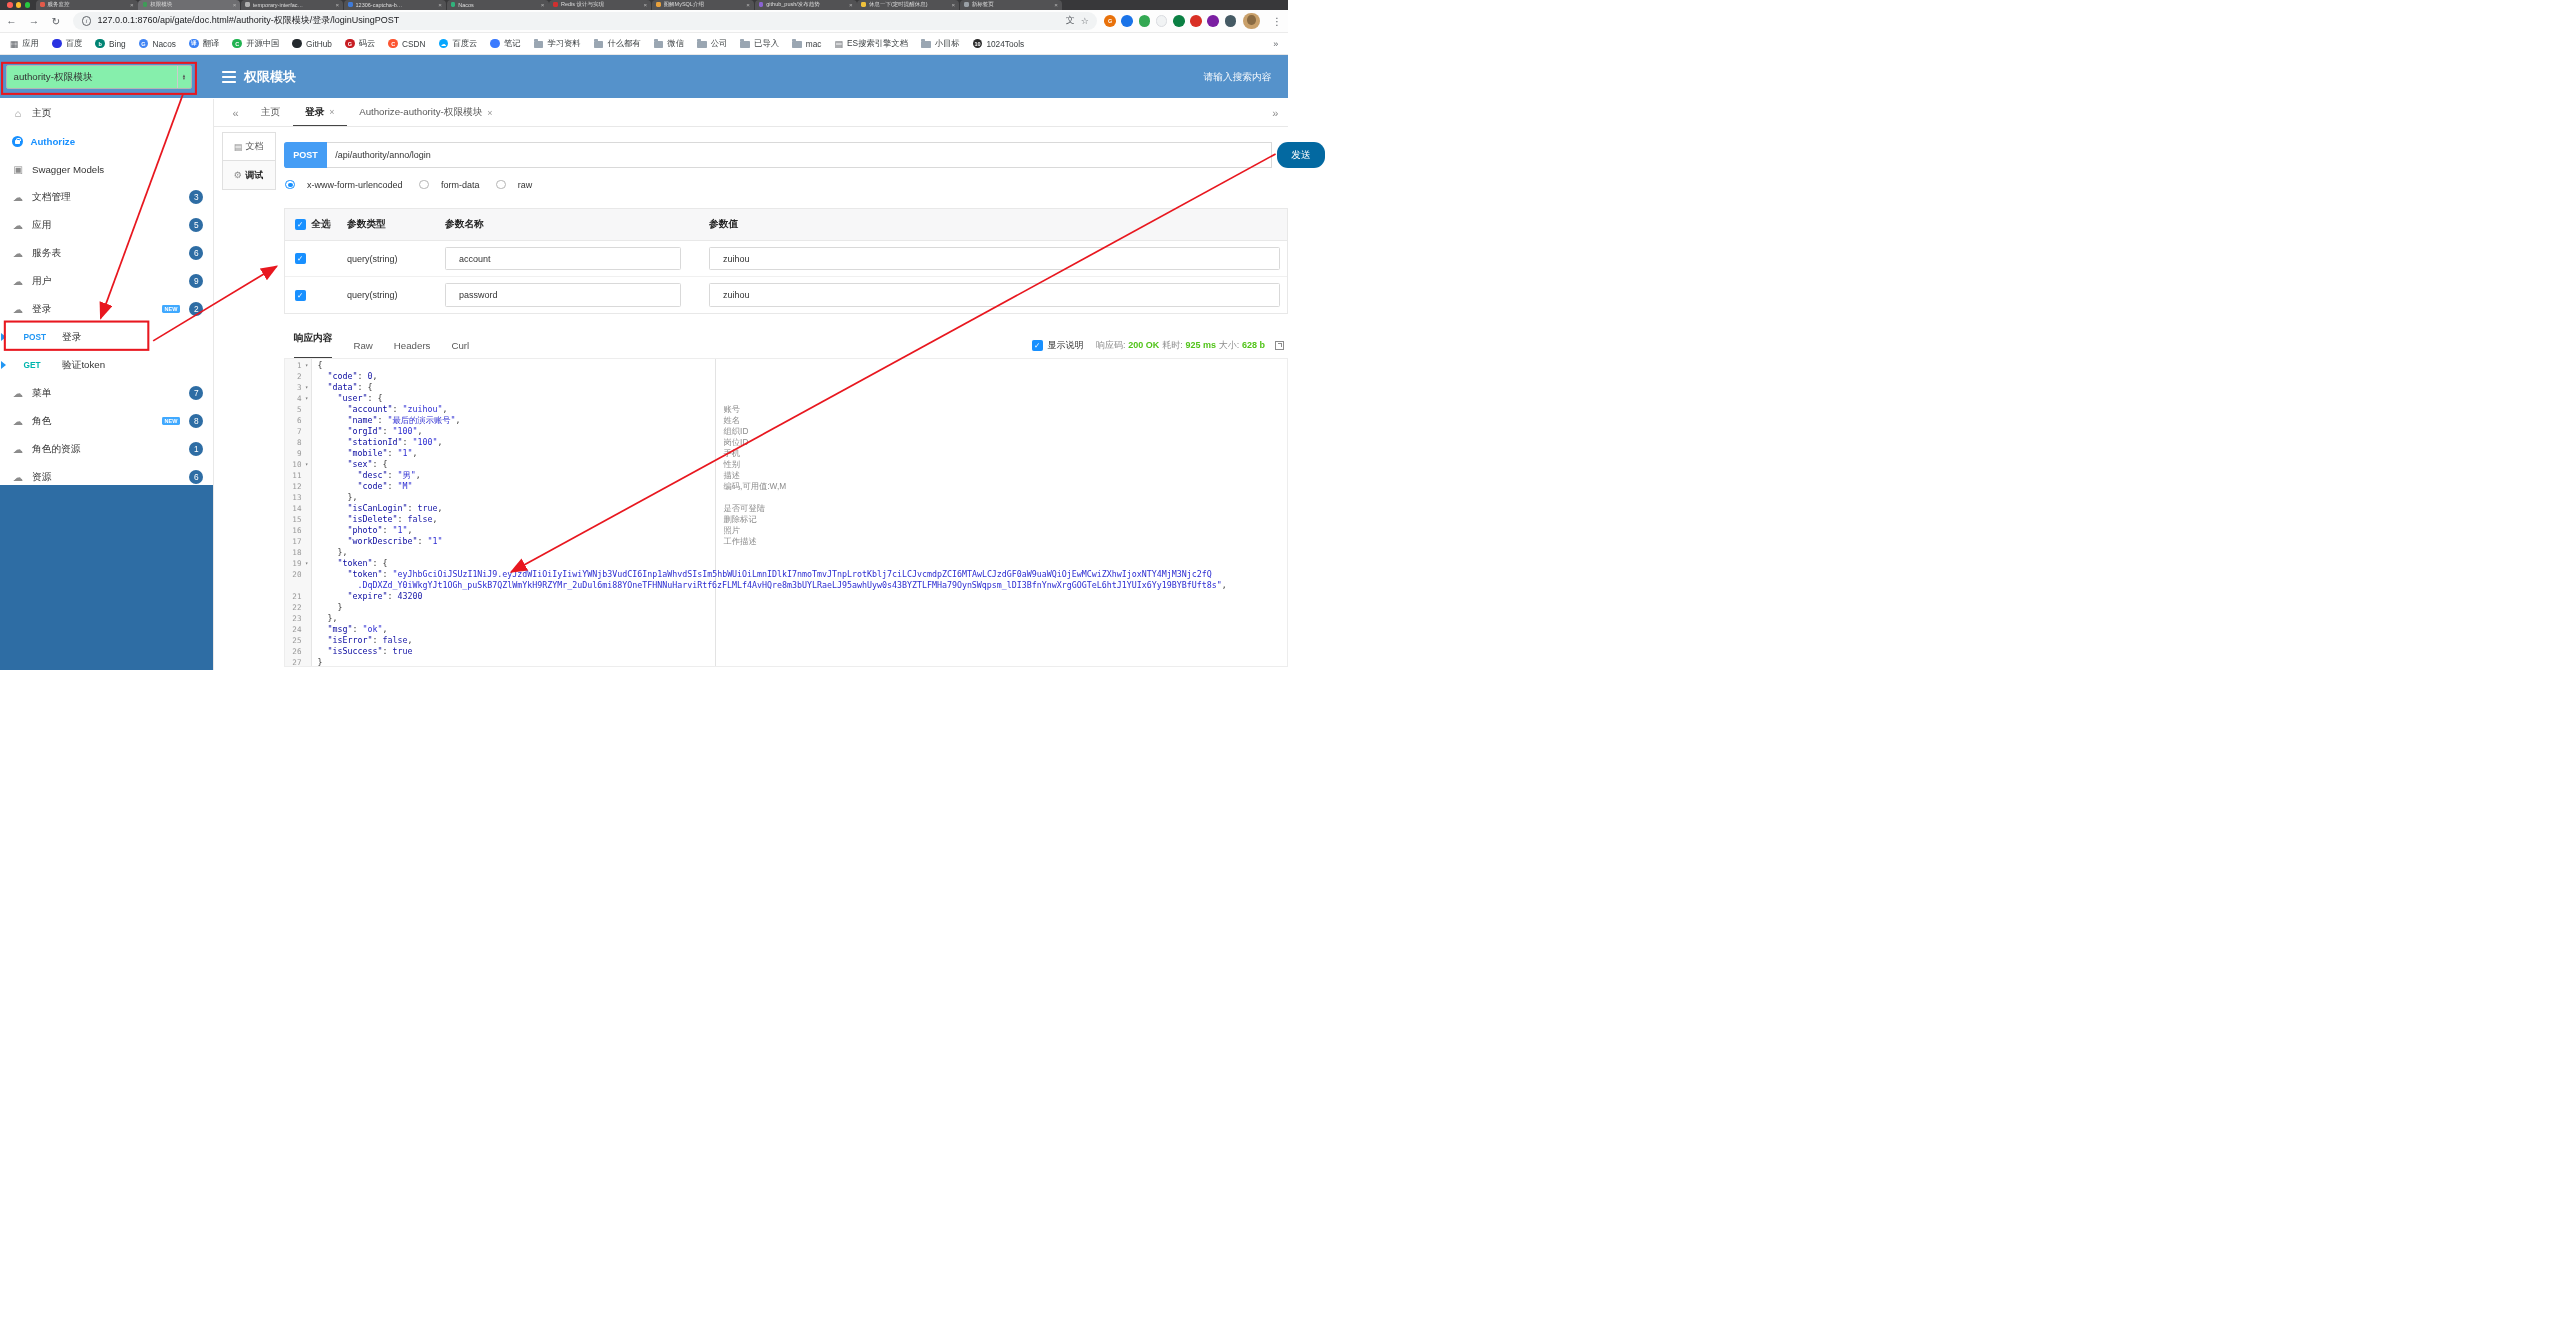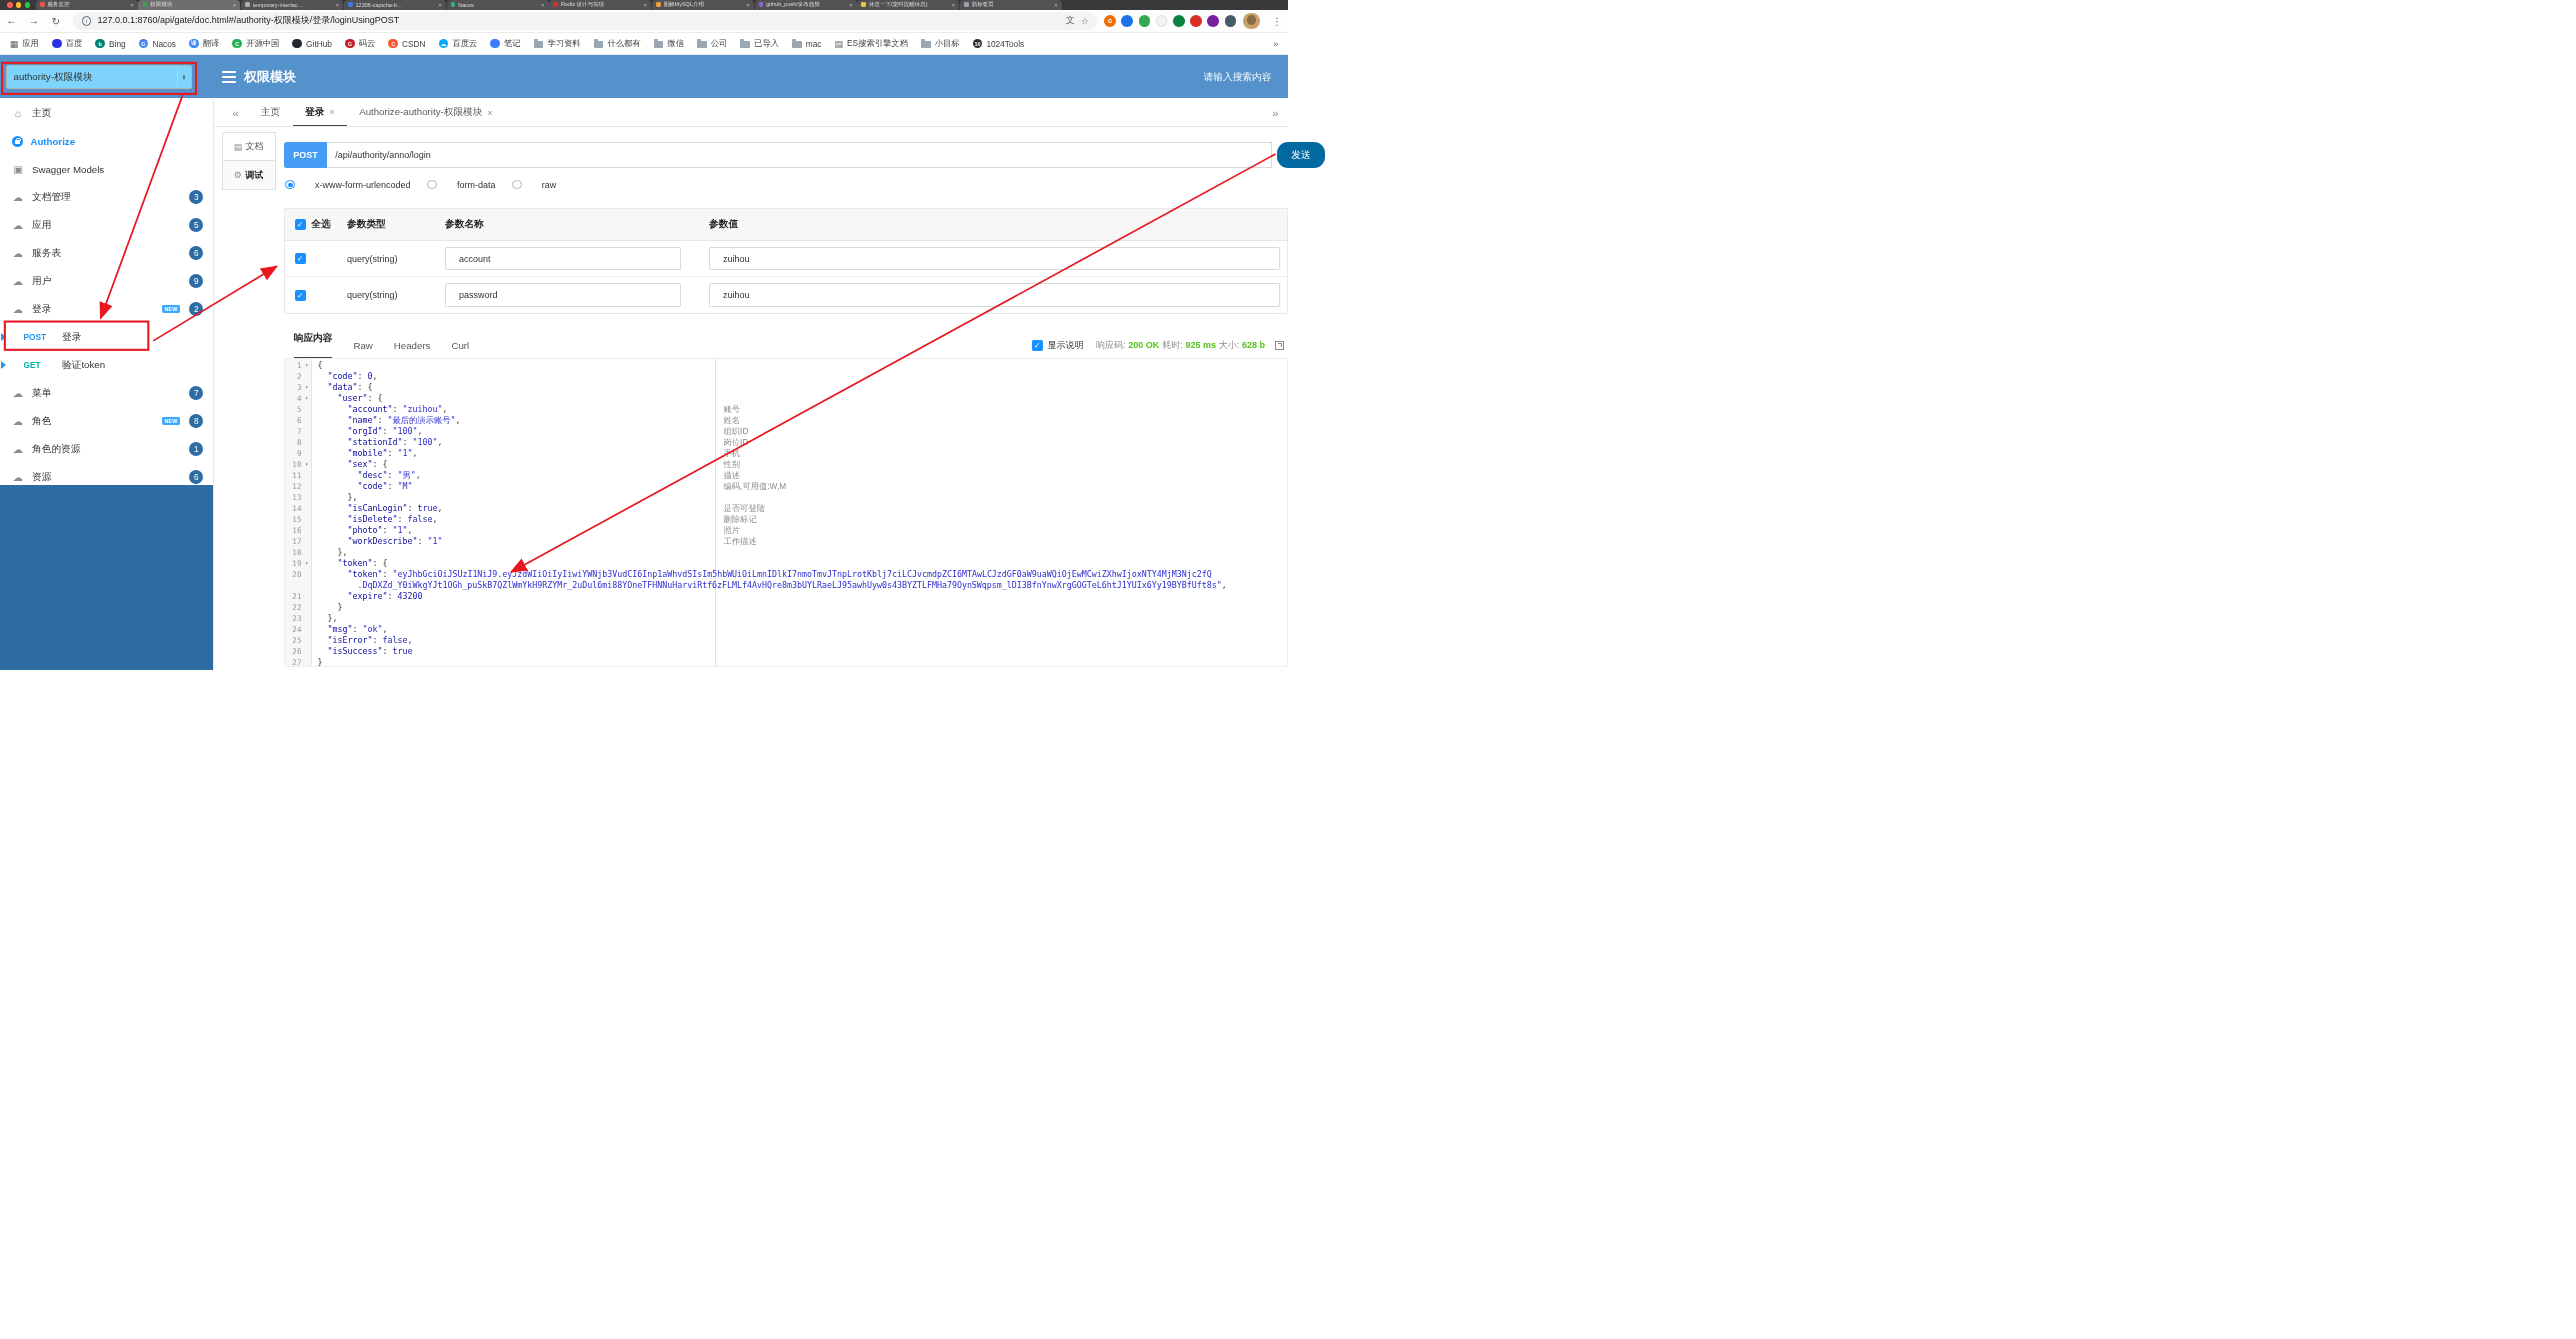--- a/index.html
+++ b/index.html
@@ -35,21 +35,21 @@
   #bookmarks{position:absolute;left:0;top:33px;right:0;height:22px;background:#fff;display:flex;align-items:center;gap:13px;padding:0 9.7px;border-bottom:0.7px solid #e8e8e8;font-size:8.3px;color:#3c4043;overflow:hidden}
   .bm{display:flex;align-items:center;gap:4.1px;flex:none}
   .bm-dot{width:9.7px;height:9.7px;border-radius:50%;color:#fff;font-size:5.5px;display:flex;align-items:center;justify-content:center;font-weight:bold;flex:none}
   .bm-glyph{font-size:9px;color:#5f6368;flex:none}
   .bm-folder{width:9.7px;height:7px;background:#9aa6b2;border-radius:0.7px;position:relative;margin-top:1.4px;flex:none}
   .bm-folder::before{content:'';position:absolute;left:0;top:-2.1px;width:4.1px;height:2.1px;background:#9aa6b2;border-radius:0.7px 0.7px 0 0}
   .bm-ovf{margin-left:auto;color:#5f6368;font-size:9px}
 
   
   #appheader{position:absolute;left:0;top:55px;right:0;height:43px;background:#5592cb}
-  #module-select{position:absolute;left:5.5px;top:10.3px;width:186px;height:23.5px;background:#7dd3fc;border:0.7px solid #b5b5b5;border-radius:2.1px;display:flex;align-items:center;font-size:9.7px;color:#333}
+  #module-select{position:absolute;left:5.5px;top:10.3px;width:186px;height:23.5px;background:#86efac;border:0.7px solid #b5b5b5;border-radius:2.1px;display:flex;align-items:center;font-size:9.7px;color:#333}
   #module-select .val{flex:1;padding:0 7px;white-space:nowrap;overflow:hidden}
   .spin{width:14px;align-self:stretch;border-left:0.7px solid #ccc;display:flex;flex-direction:column;align-items:center;justify-content:center;color:#555;font-size:4.8px;line-height:3.4px}
   #hamburger{position:absolute;left:222px;top:16px;display:flex;flex-direction:column;gap:2.8px}
   #hamburger b{width:14px;height:2.1px;background:#fff;border-radius:0.7px}
   #apptitle{position:absolute;left:244px;top:13px;font-size:13px;font-weight:bold;color:#fff}
   #searchtext{position:absolute;right:16.6px;top:16px;font-size:9.7px;color:rgba(255,255,255,.95)}
 
   
   #sidebar{position:absolute;left:0;top:99px;width:214px;bottom:0;background:#fff;border-right:0.7px solid #e8e8e8}
   #side-items{position:absolute;inset:0}
@@ -85,21 +85,21 @@
   .mt-icon{font-size:9px;color:#8c8c8c}
 
   
   #debug{position:absolute;left:70px;top:43px;right:0;bottom:0}
   #postrow{position:absolute;left:0;top:0;height:26px;width:988px;display:flex}
   #method-chip{width:43px;background:#459df5;color:#fff;font-size:9px;font-weight:bold;display:flex;align-items:center;justify-content:center;border-radius:2.8px 0 0 2.8px;flex:none}
   #urlinput{flex:1;border:0.7px solid #d9d9d9;border-left:none;padding:0 8.3px;font-size:9px;color:#333;outline:none;min-width:0;font-family:inherit}
   #sendbtn{position:absolute;left:993px;top:0;width:48px;height:26px;background:#0369a1;border:none;color:#fff;font-size:9.7px;border-radius:11px}
 
   #radios{position:absolute;left:1.4px;top:35px;height:15px;display:flex;align-items:center;gap:16.6px}
-  .radio-item{display:flex;align-items:center;gap:20px}
+  .radio-item{display:flex;align-items:center;gap:12px}
   .rdot{width:9.7px;height:9.7px;border-radius:50%;border:0.7px solid #b5b5b5;position:relative;background:#fff;flex:none}
   .rdot.on{border-color:#1890ff}
   .rdot.on::after{content:'';position:absolute;left:2.1px;top:2.1px;width:4.1px;height:4.1px;border-radius:50%;background:#1890ff}
   .rlabel{font-size:9px;color:#333}
 
   #paramtable{position:absolute;left:0;top:66px;right:0;border:0.7px solid #e8e8e8}
   .thead{height:32px;background:#f7f7f8;display:flex;align-items:center;border-bottom:0.7px solid #e8e8e8;font-weight:bold;color:#262626;font-size:9.7px}
   .prow{height:36px;display:flex;align-items:center;background:#fff;border-bottom:0.7px solid #f0f0f0}
   .prow:last-child{border-bottom:none}
   .pcell{padding:0 7px}

